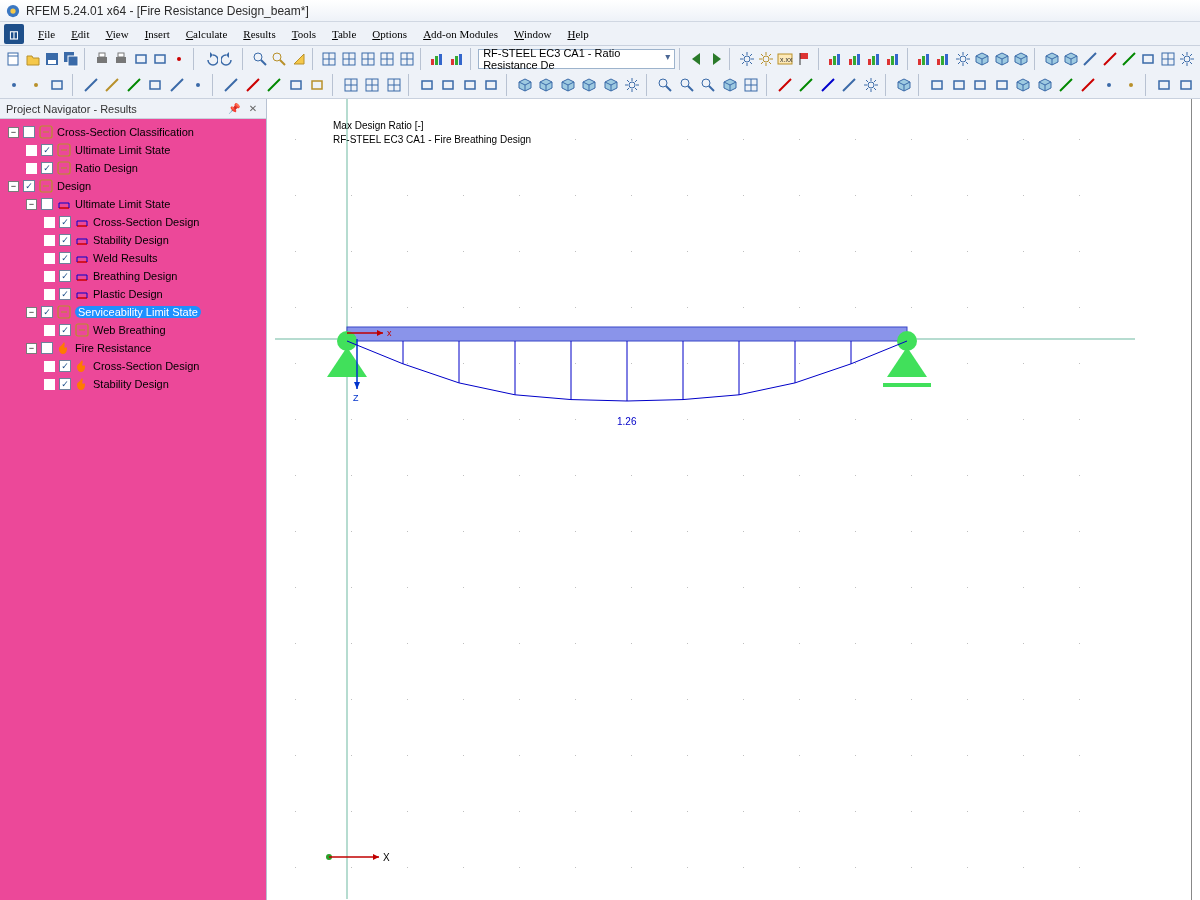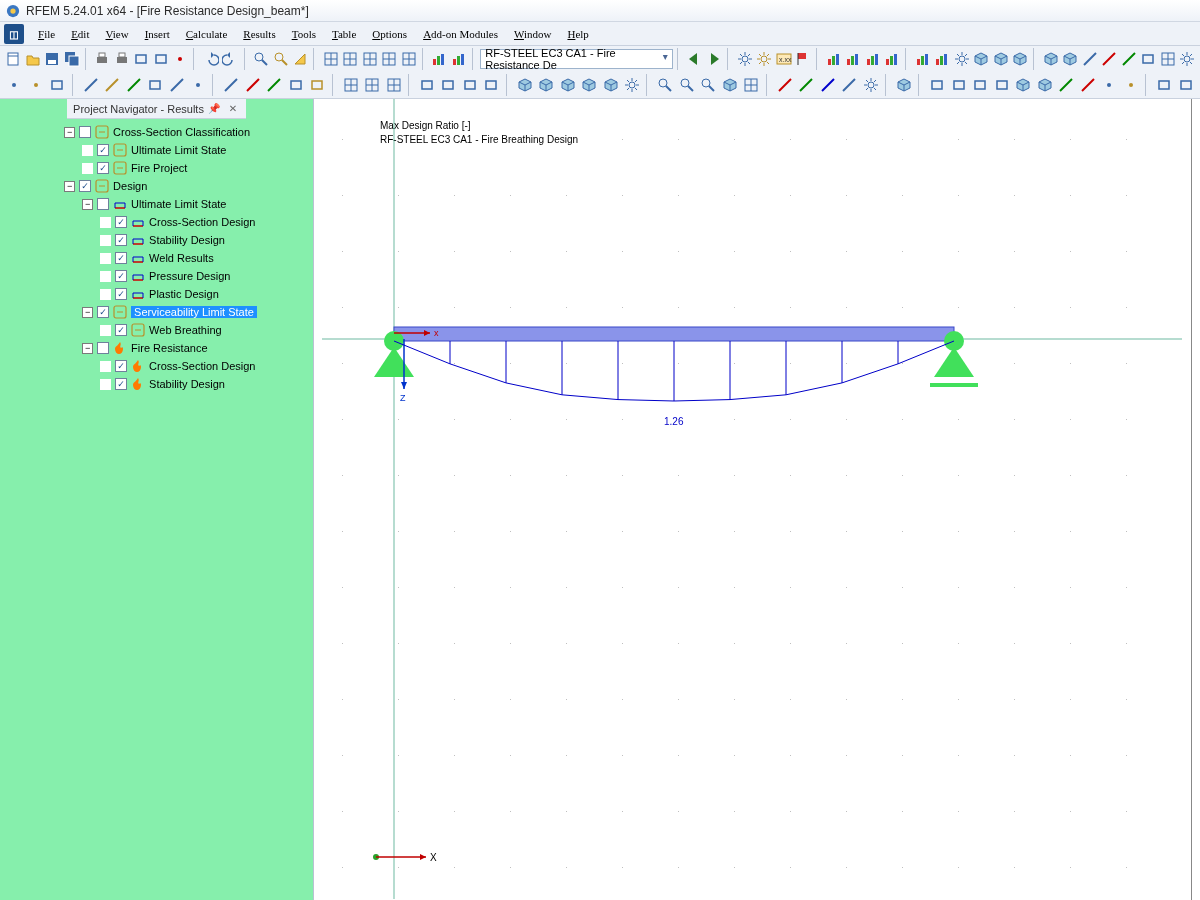--- a/index.html
+++ b/index.html
@@ -22,27 +22,27 @@
   .tbtn { width:22px; height:22px; display:flex; align-items:center; justify-content:center; border:1px solid transparent; border-radius:2px; }
   .tsep { width:5px; height:22px; border-left:1px solid #b8c2d2; margin:0 3px; }
   .tcombo { height:20px; border:1px solid #9db3cc; background:#fff; font-size:11px; padding:0 18px 0 4px; min-width:190px; position:relative; display:flex; align-items:center; }
   .tcombo::after { content:"▾"; position:absolute; right:4px; top:1px; color:#4a6694; font-size:10px; }
   .ticon { width:16px; height:16px; }
   
   
   .main { display:flex; height: calc(900px - 22px - 24px - 52px); }
   
   
-  .navigator { width:314px; background:#86efac; border-right:1px solid #b8c2d2; display:flex; flex-direction:column;align-items:center; }
+  .navigator { width:267px; background:#ec4899; border-right:1px solid #b8c2d2; display:flex; flex-direction:column; }
   .nav-header { height:20px; background:#eef2f8; border-bottom:1px solid #c9d1de; display:flex; align-items:center; padding:0 6px; font-size:11px; color:#333; }
   .nav-header .spacer { flex:1; }
   .nav-header .pin, .nav-header .close { width:14px; height:14px; display:flex;align-items:center;justify-content:center; font-size:10px; color:#666; margin-left:4px; }
   .tree { flex:1; overflow:auto; padding:4px 0; font-size:11px; color:#000; }
   .tree-row { display:flex; align-items:center; height:18px; white-space:nowrap; }
-  .tree-row.selected .label { background:#1e90ff; color:#fff; padding:0 3px; border-radius:0; }
+  .tree-row.selected .label { background:#1e90ff; color:#fff; padding:0 3px; border-radius:6px; }
   .twist { width:11px; height:11px; border:1px solid #7a7a7a; display:flex;align-items:center;justify-content:center; font-size:9px; margin-right:4px; background:#fff; color:#000; line-height:1;}
   .twist.hidden { border:none; }
   .chk { width:12px; height:12px; border:1px solid #6e819b; background:#fff; margin-right:4px; display:flex;align-items:center;justify-content:center; font-size:9px; color:#1e4f8a; }
   .chk.checked::after{content:"✓";}
   .nicon { width:14px; height:14px; margin-right:4px; flex-shrink:0; }
   .label { }
   .indent { display:inline-block; }
   
   
   .viewport { flex:1; position:relative; background:#fff; }
@@ -235,21 +235,21 @@
         </svg>
       </div>
       <div class="tbtn">
         <svg class="ticon" viewBox="0 0 16 16">
           <rect x="2" y="8" width="3" height="6" fill="#d33"></rect>
           <rect x="6" y="5" width="3" height="9" fill="#3a3"></rect>
           <rect x="10" y="3" width="3" height="11" fill="#36c"></rect>
         </svg>
       </div>
       <div class="tsep"></div>
-      <div class="tcombo">RF-STEEL EC3 CA1 - Fire Resistance De</div>
+      <div class="tcombo">RF-STEEL EC3 CA1 - Ratio Resistance De</div>
       <div class="tsep"></div>
       <div class="tbtn">
         <svg class="ticon" viewBox="0 0 16 16">
           <polygon points="11,2 11,14 3,8" fill="#2a7a2a"></polygon>
         </svg>
       </div>
       <div class="tbtn">
         <svg class="ticon" viewBox="0 0 16 16">
           <polygon points="5,2 5,14 13,8" fill="#2a7a2a"></polygon>
         </svg>
@@ -711,21 +711,21 @@
           <span class="label">Ultimate Limit State</span>
         </div>
         <div class="tree-row">
           <span class="indent" style="width: 26px;"></span>
           <span class="twist hidden"></span>
           <span class="chk checked"></span>
           <span class="nicon"><svg viewBox="0 0 14 14">
               <rect x="1" y="1" width="12" height="12" fill="none" stroke="#b8902a" stroke-width="1.2" rx="2"></rect>
               <line x1="4" y1="7" x2="10" y2="7" stroke="#b8902a"></line>
             </svg></span>
-          <span class="label">Fire Project</span>
+          <span class="label">Ratio Design</span>
         </div>
         <div class="tree-row">
           <span class="indent" style="width: 8px;"></span>
           <span class="twist">−</span>
           <span class="chk checked"></span>
           <span class="nicon"><svg viewBox="0 0 14 14">
               <rect x="1" y="1" width="12" height="12" fill="none" stroke="#b8902a" stroke-width="1.2" rx="2"></rect>
               <line x1="4" y1="7" x2="10" y2="7" stroke="#b8902a"></line>
             </svg></span>
           <span class="label">Design</span>
@@ -781,21 +781,21 @@
         <div class="tree-row">
           <span class="indent" style="width: 44px;"></span>
           <span class="twist hidden"></span>
           <span class="chk checked"></span>
           <span class="nicon"><svg viewBox="0 0 14 14">
               <line x1="2" y1="11" x2="12" y2="11" stroke="#c00" stroke-width="1.5"></line>
               <line x1="2" y1="11" x2="2" y2="6" stroke="#00c"></line>
               <line x1="12" y1="11" x2="12" y2="6" stroke="#00c"></line>
               <line x1="2" y1="6" x2="12" y2="6" stroke="#00c"></line>
             </svg></span>
-          <span class="label">Pressure Design</span>
+          <span class="label">Breathing Design</span>
         </div>
         <div class="tree-row">
           <span class="indent" style="width: 44px;"></span>
           <span class="twist hidden"></span>
           <span class="chk checked"></span>
           <span class="nicon"><svg viewBox="0 0 14 14">
               <line x1="2" y1="11" x2="12" y2="11" stroke="#c00" stroke-width="1.5"></line>
               <line x1="2" y1="11" x2="2" y2="6" stroke="#00c"></line>
               <line x1="12" y1="11" x2="12" y2="6" stroke="#00c"></line>
               <line x1="2" y1="6" x2="12" y2="6" stroke="#00c"></line>

